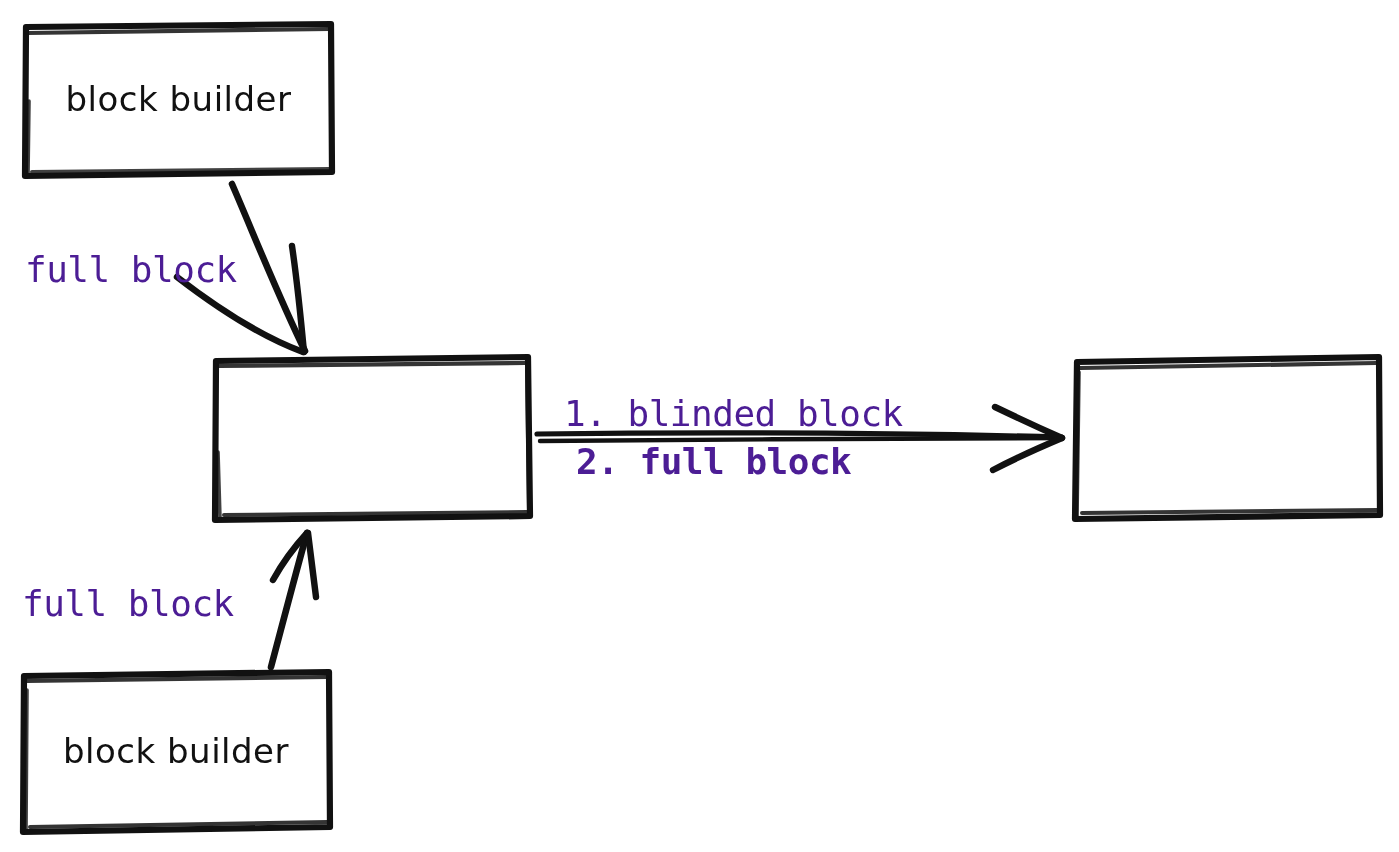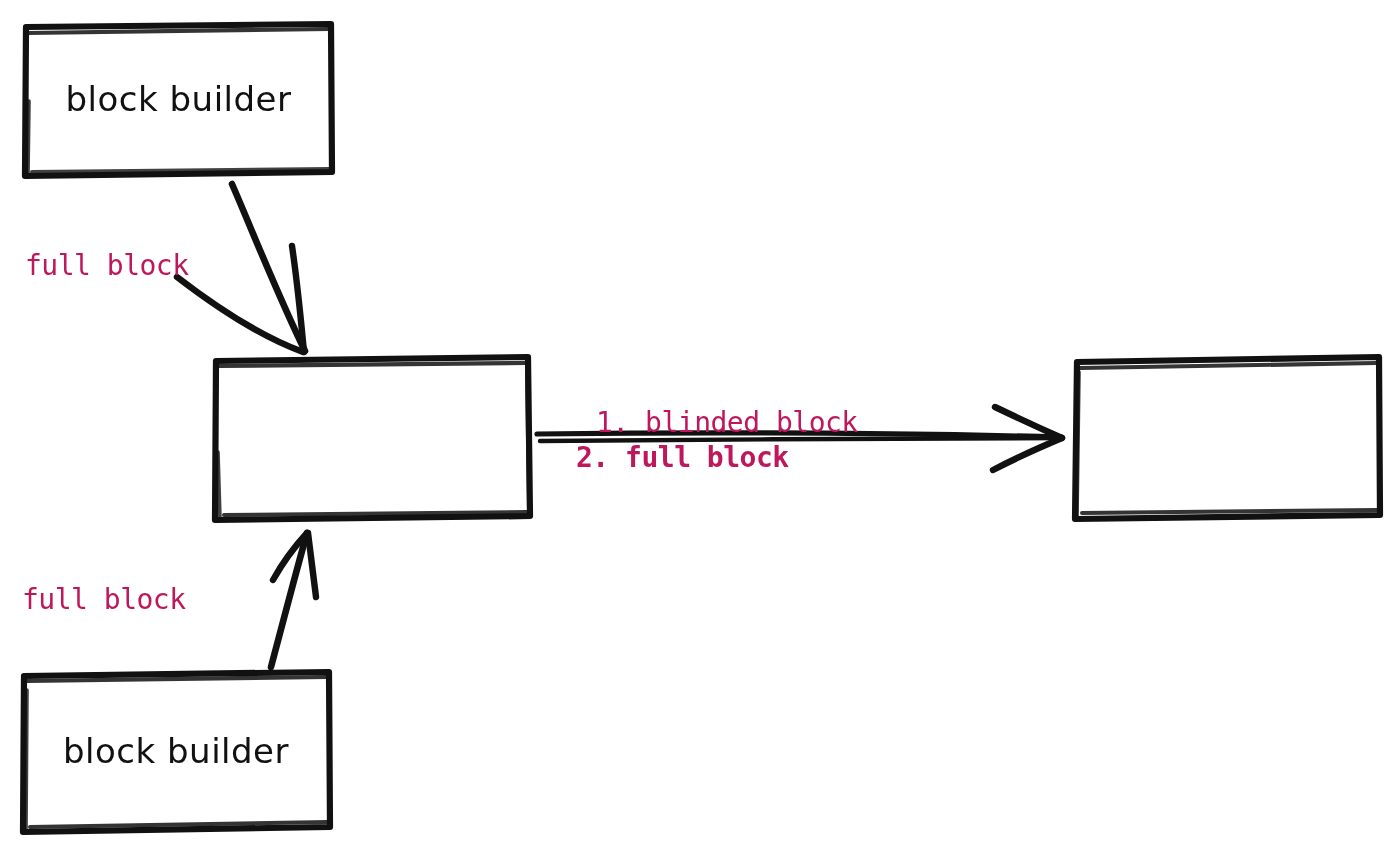--- a/index.html
+++ b/index.html
@@ -33,23 +33,23 @@
     color: #111111;
     font-family: "DejaVu Sans", sans-serif;
     font-size: 34px;
     line-height: 1.22;
     letter-spacing: 0.5px;
     white-space: pre;
     pointer-events: none;
   }
   .edge-label {
     position: absolute;
-    color: #be185d;
+    color: #4c1d95;
     font-family: "DejaVu Sans Mono", "Liberation Mono", monospace;
-    font-size: 28px;
+    font-size: 36px;
     line-height: 1.0;
     letter-spacing: -0.5px;
     white-space: pre;
   }
   .box-hit {
     position: absolute;
     background: transparent;
   }
 </style>
 </head>
@@ -120,21 +120,21 @@
   </div>
 
   <div class="node-label" style="left:22px; top:672px; width:308px; height:160px;">
     <span>block builder</span>
   </div>
 
   <div class="edge-label" style="left:25px; top:252px;">full block</div>
 
   <div class="edge-label" style="left:22px; top:586px;">full block</div>
 
-  <div class="edge-label" style="left:596px; top:396px;margin-top:13px;">1. blinded block</div>
+  <div class="edge-label" style="left:564px; top:396px;">1. blinded block</div>
 
   <div class="edge-label" style="left:576px; top:444px;font-weight:bold;">2. full block</div>
 
   <div class="box-hit" style="left:25px; top:25px; width:307px; height:150px;"></div>
   <div class="box-hit" style="left:214px; top:358px; width:316px; height:162px;"></div>
   <div class="box-hit" style="left:1074px; top:358px; width:306px; height:162px;"></div>
   <div class="box-hit" style="left:22px; top:672px; width:308px; height:160px;"></div>
 
 </div>
 

